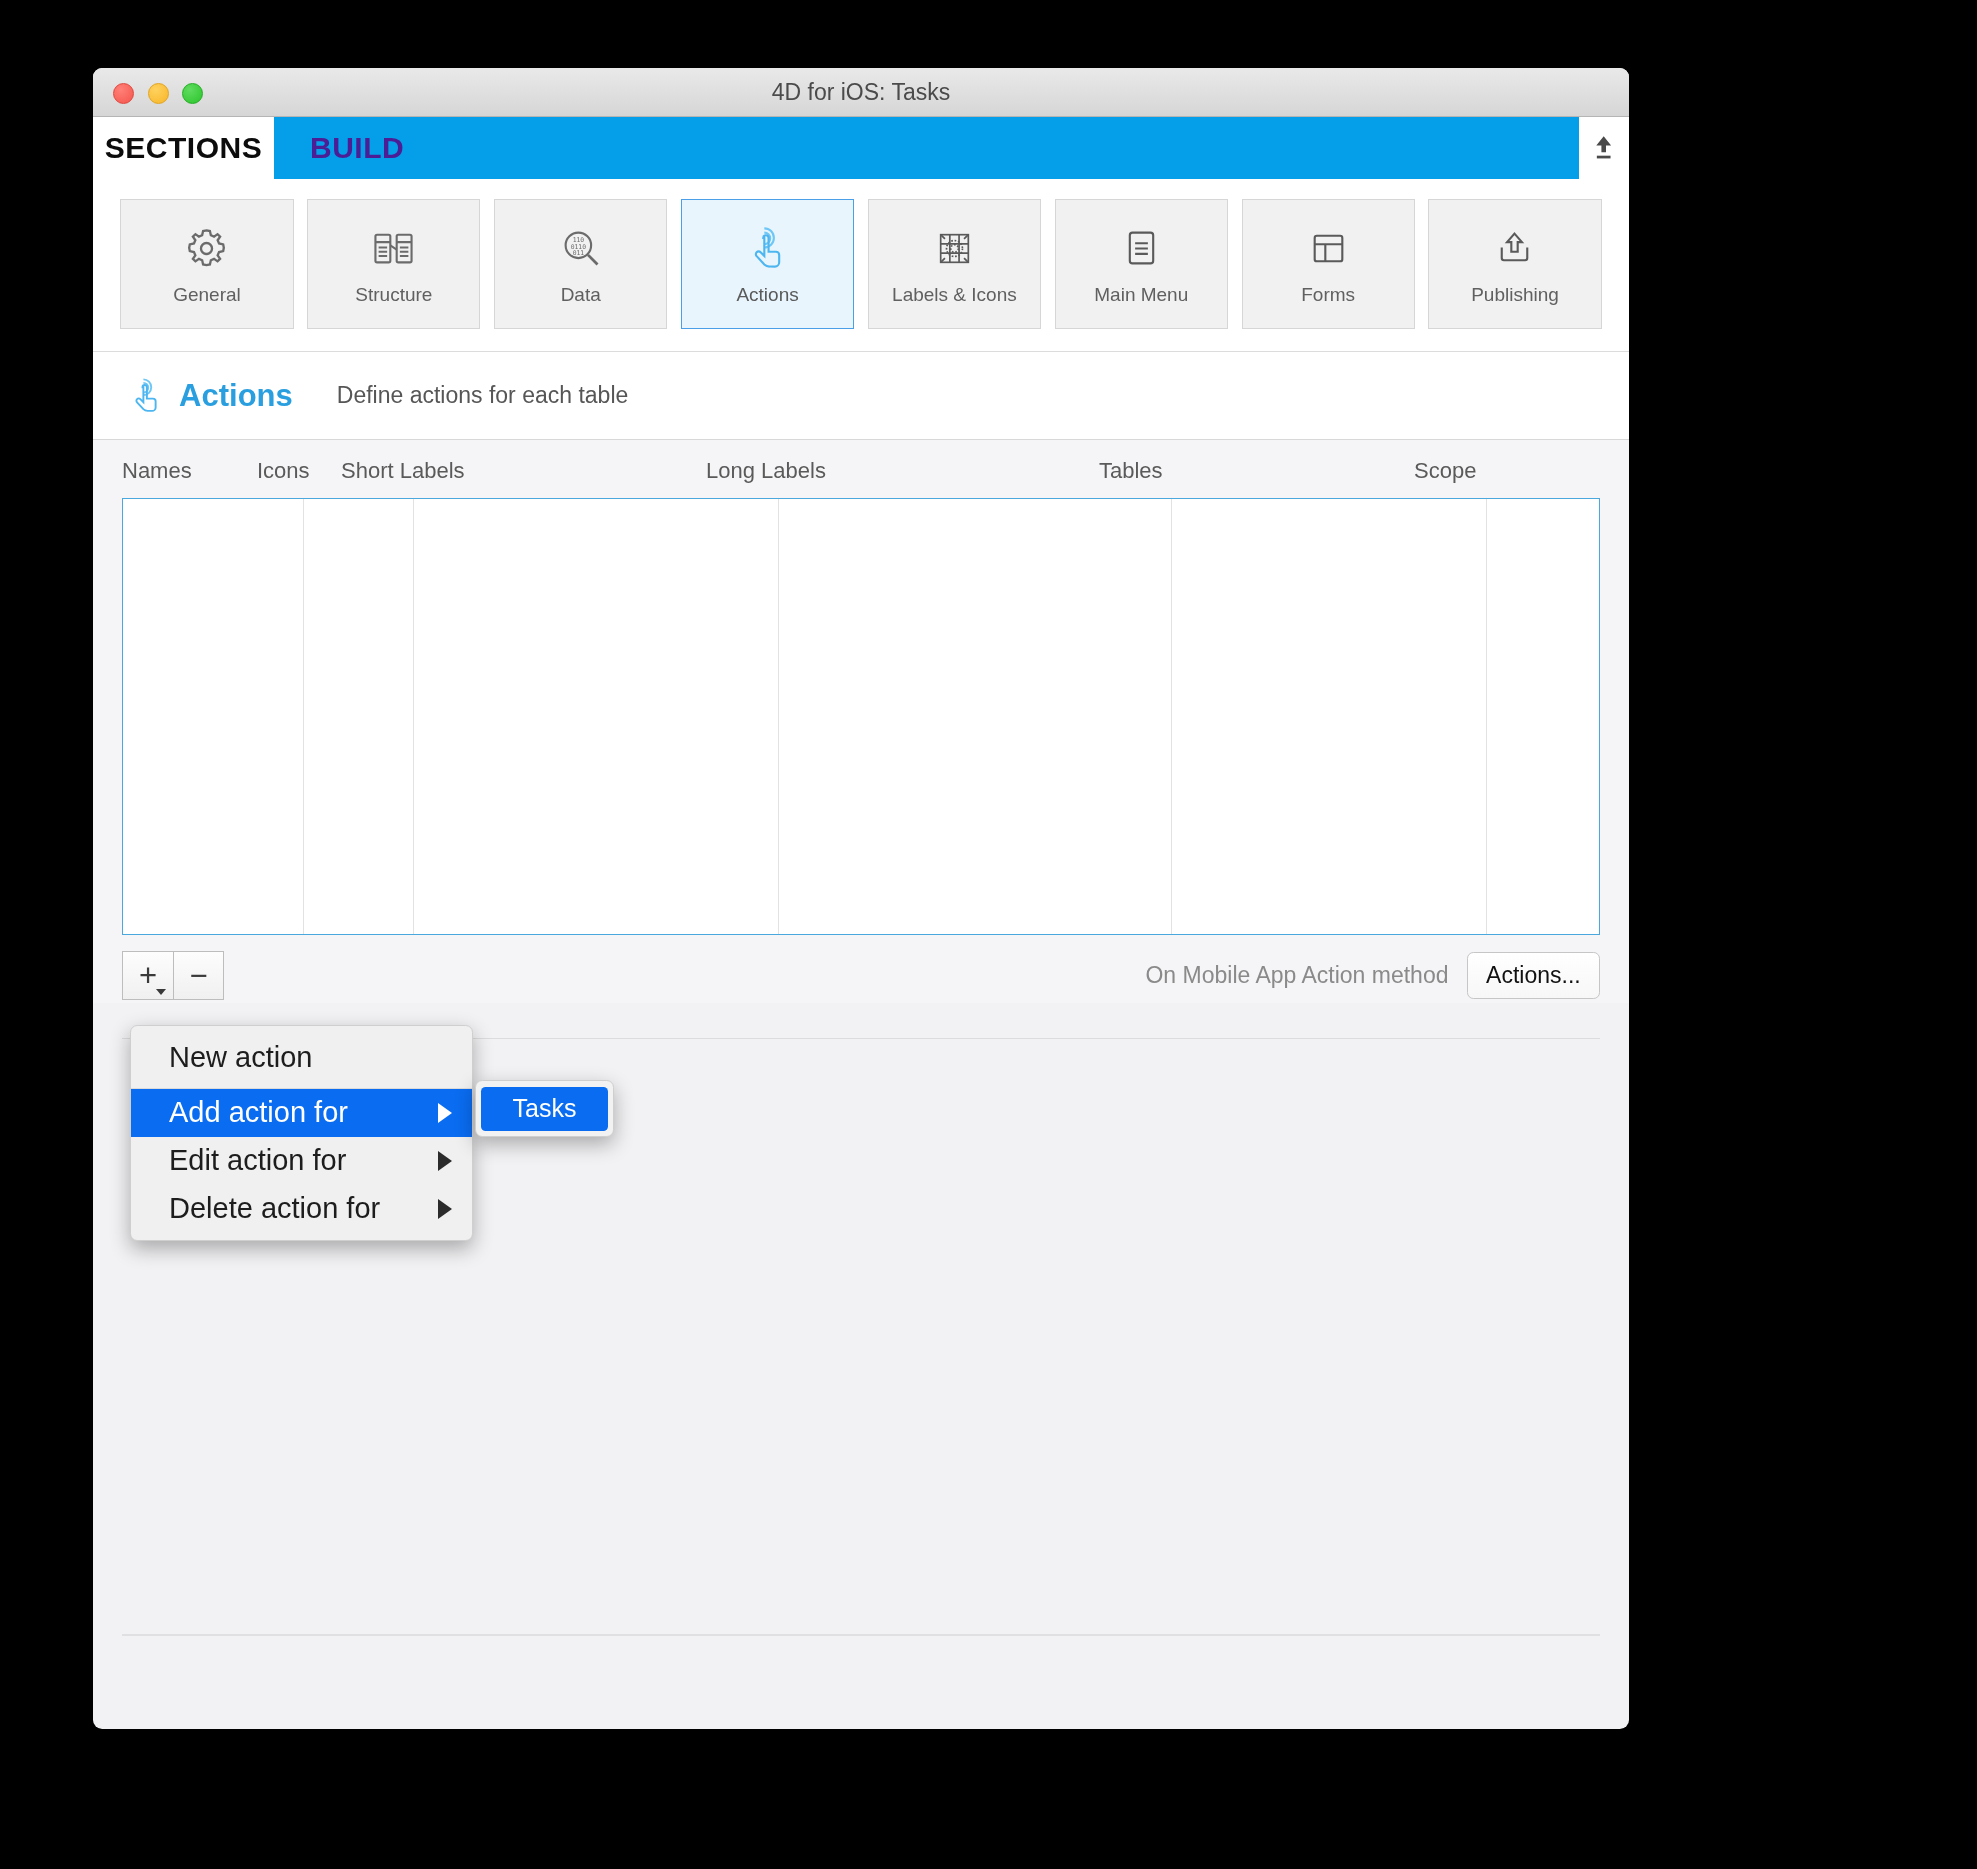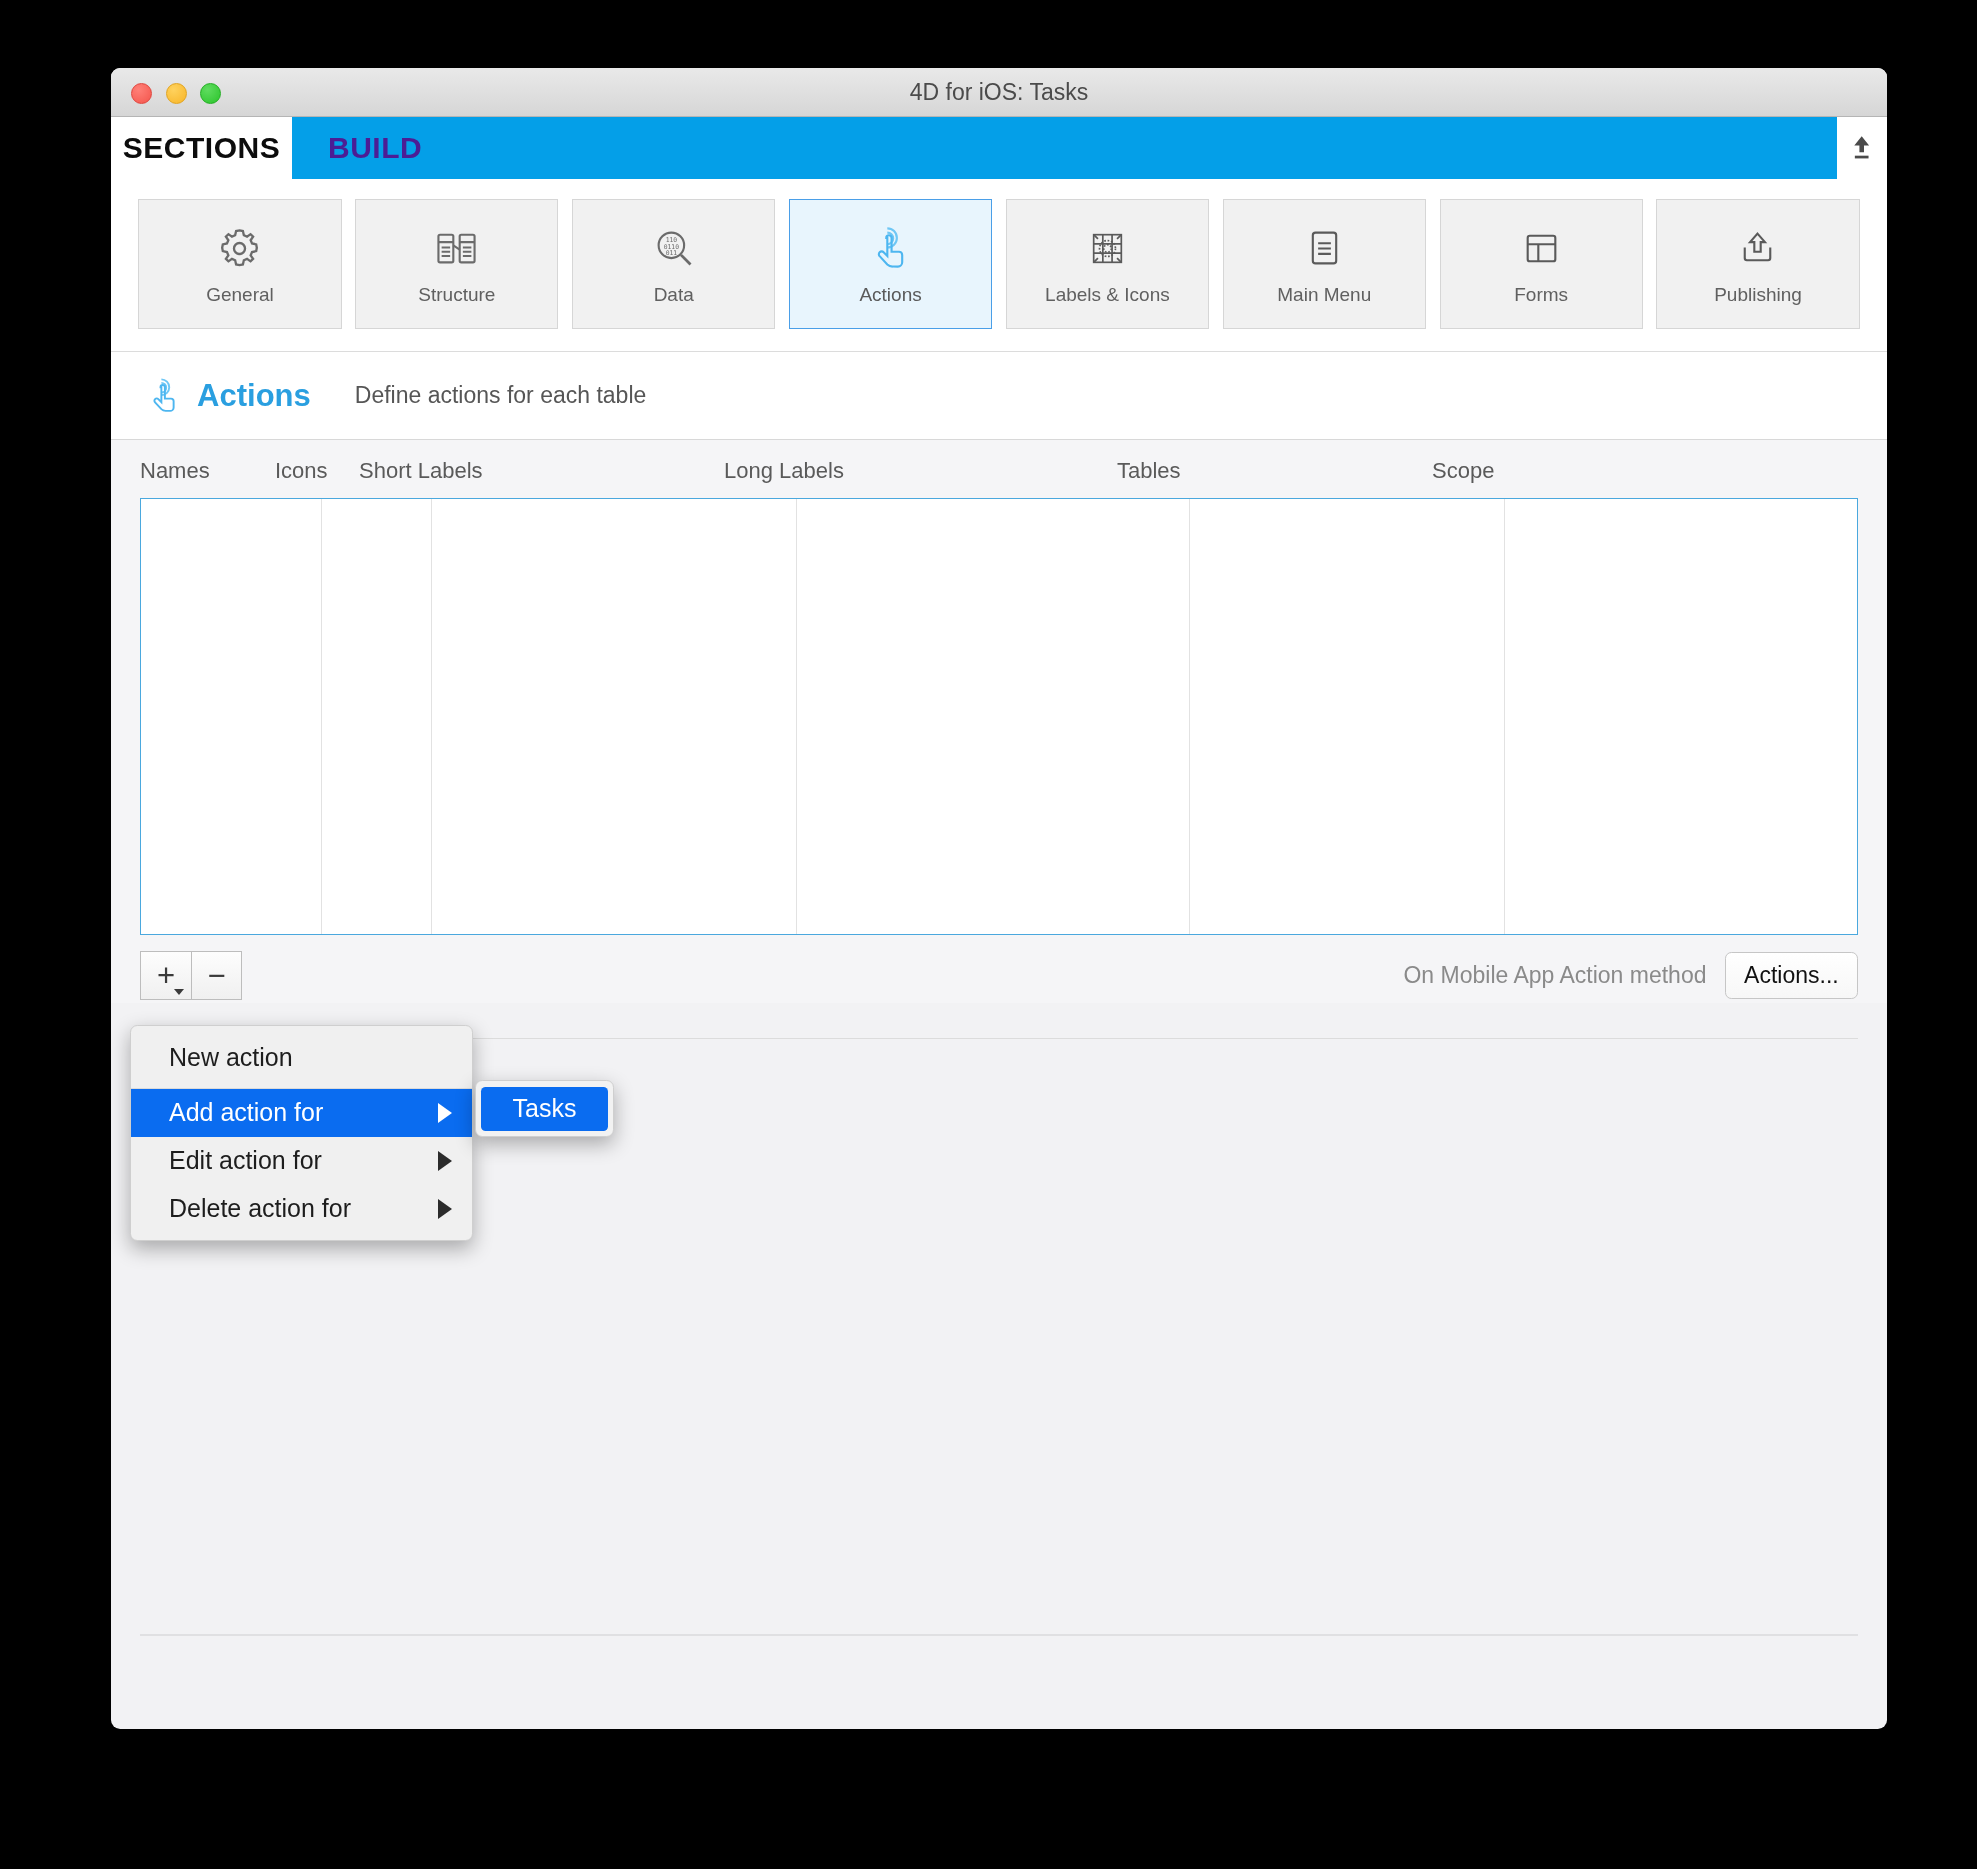--- a/index.html
+++ b/index.html
@@ -7,22 +7,22 @@
     margin: 0; padding: 0;
     background: #000;
     width: 1977px; height: 1869px;
     font-family: "Liberation Sans", sans-serif;
     overflow: hidden;
   }
 
   
   #window {
     position: absolute;
-    left: 111px; top: 68px;
-    width: 1776px; height: 1661px;
+    left: 93px; top: 68px;
+    width: 1536px; height: 1661px;
     border-radius: 9.1px;
     background: #f2f2f4;
     box-shadow: 0 12.8px 37px rgba(0,0,0,0.55);
     overflow: hidden;
   }
 
   
   #titlebar {
     position: relative;
     height: 49px;
@@ -154,21 +154,21 @@
     border-radius: 7.3px;
     border: 0.9px solid #cfcfcf;
     box-shadow: 0 7.3px 20px rgba(0,0,0,0.30);
     padding: 7.3px 0 7.3px 0;
     z-index: 50;
   }
   .menu-item {
     height: 48px;
     display: flex; align-items: center;
     padding: 0 20px 0 38px;
-    font-size: 25px; color: #1d1d1d;
+    font-size: 29px; color: #1d1d1d;
     cursor: default;
   }
   .menu-item.highlight { background: #0a6cf0; color: #ffffff; }
   .menu-sep { height: 0.9px; background: #dadada; margin: 6.4px 0 0 0; }
   .menu-arrow {
     margin-left: auto;
     width: 0; height: 0;
     border-top: 10px solid transparent; border-bottom: 10px solid transparent;
     border-left: 14.6px solid #2b2b2b;
   }

